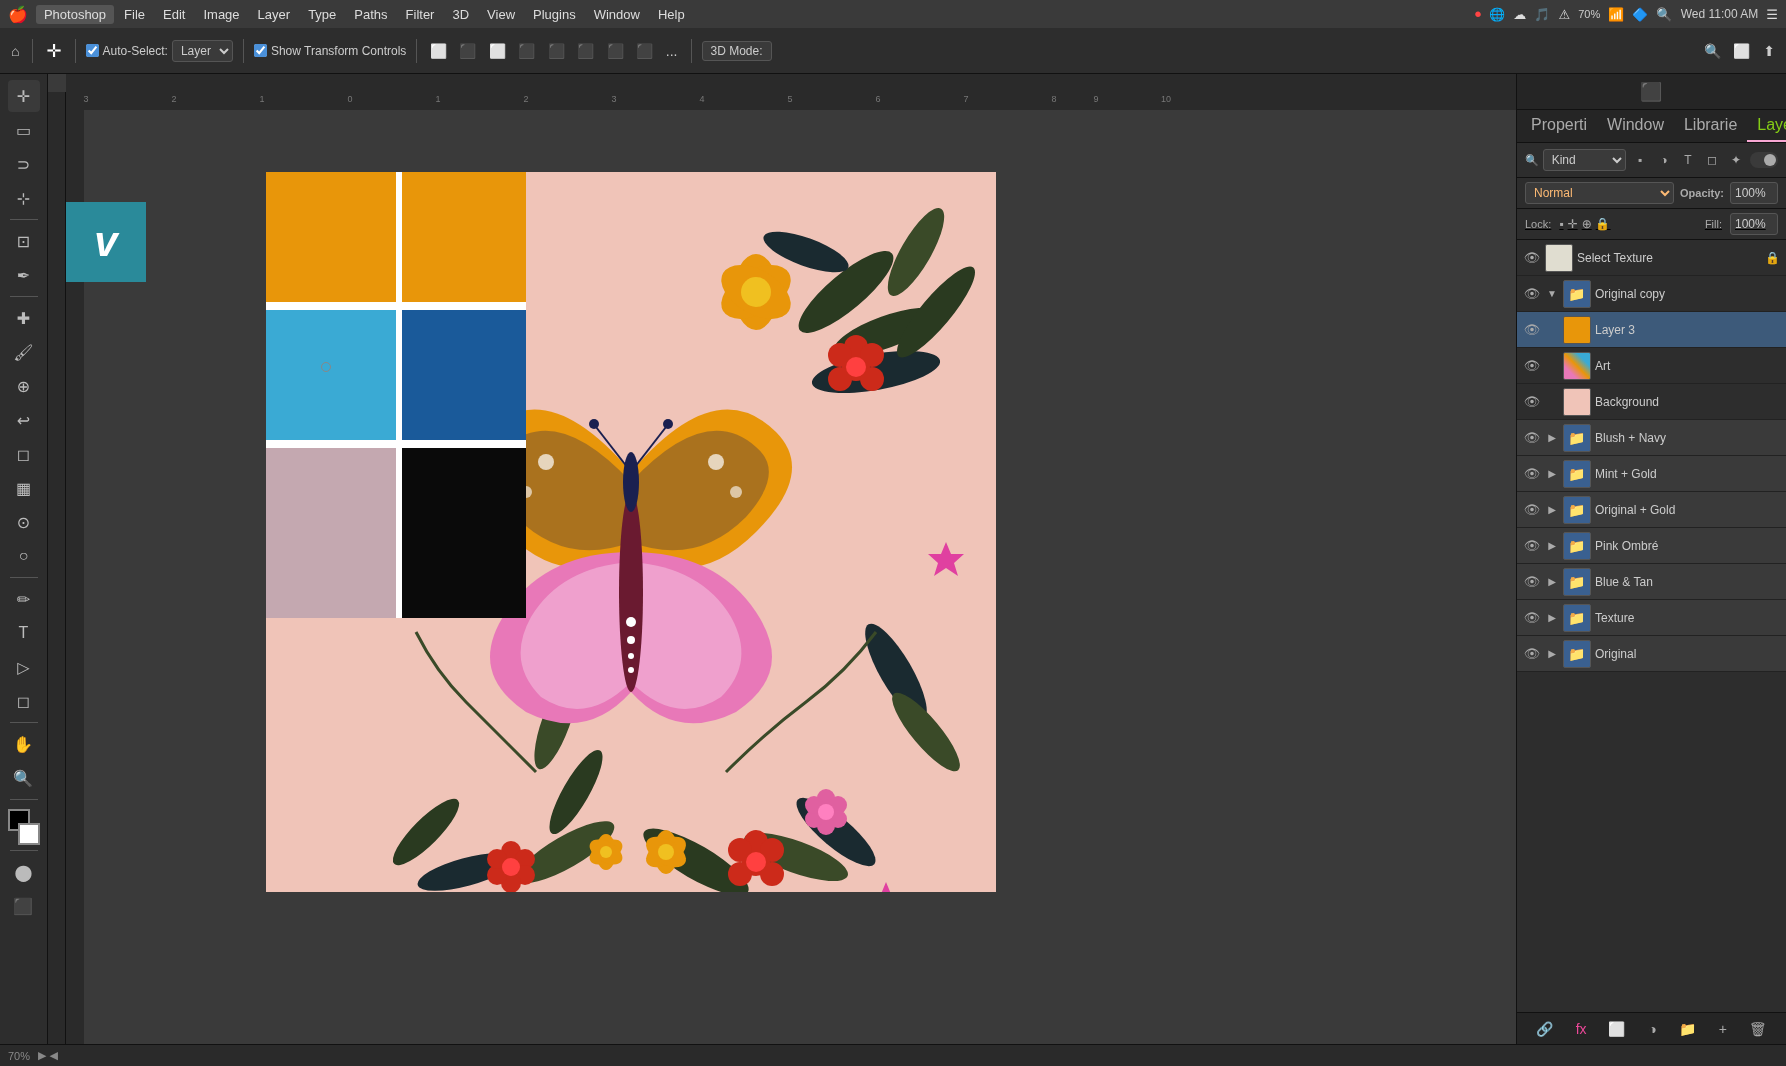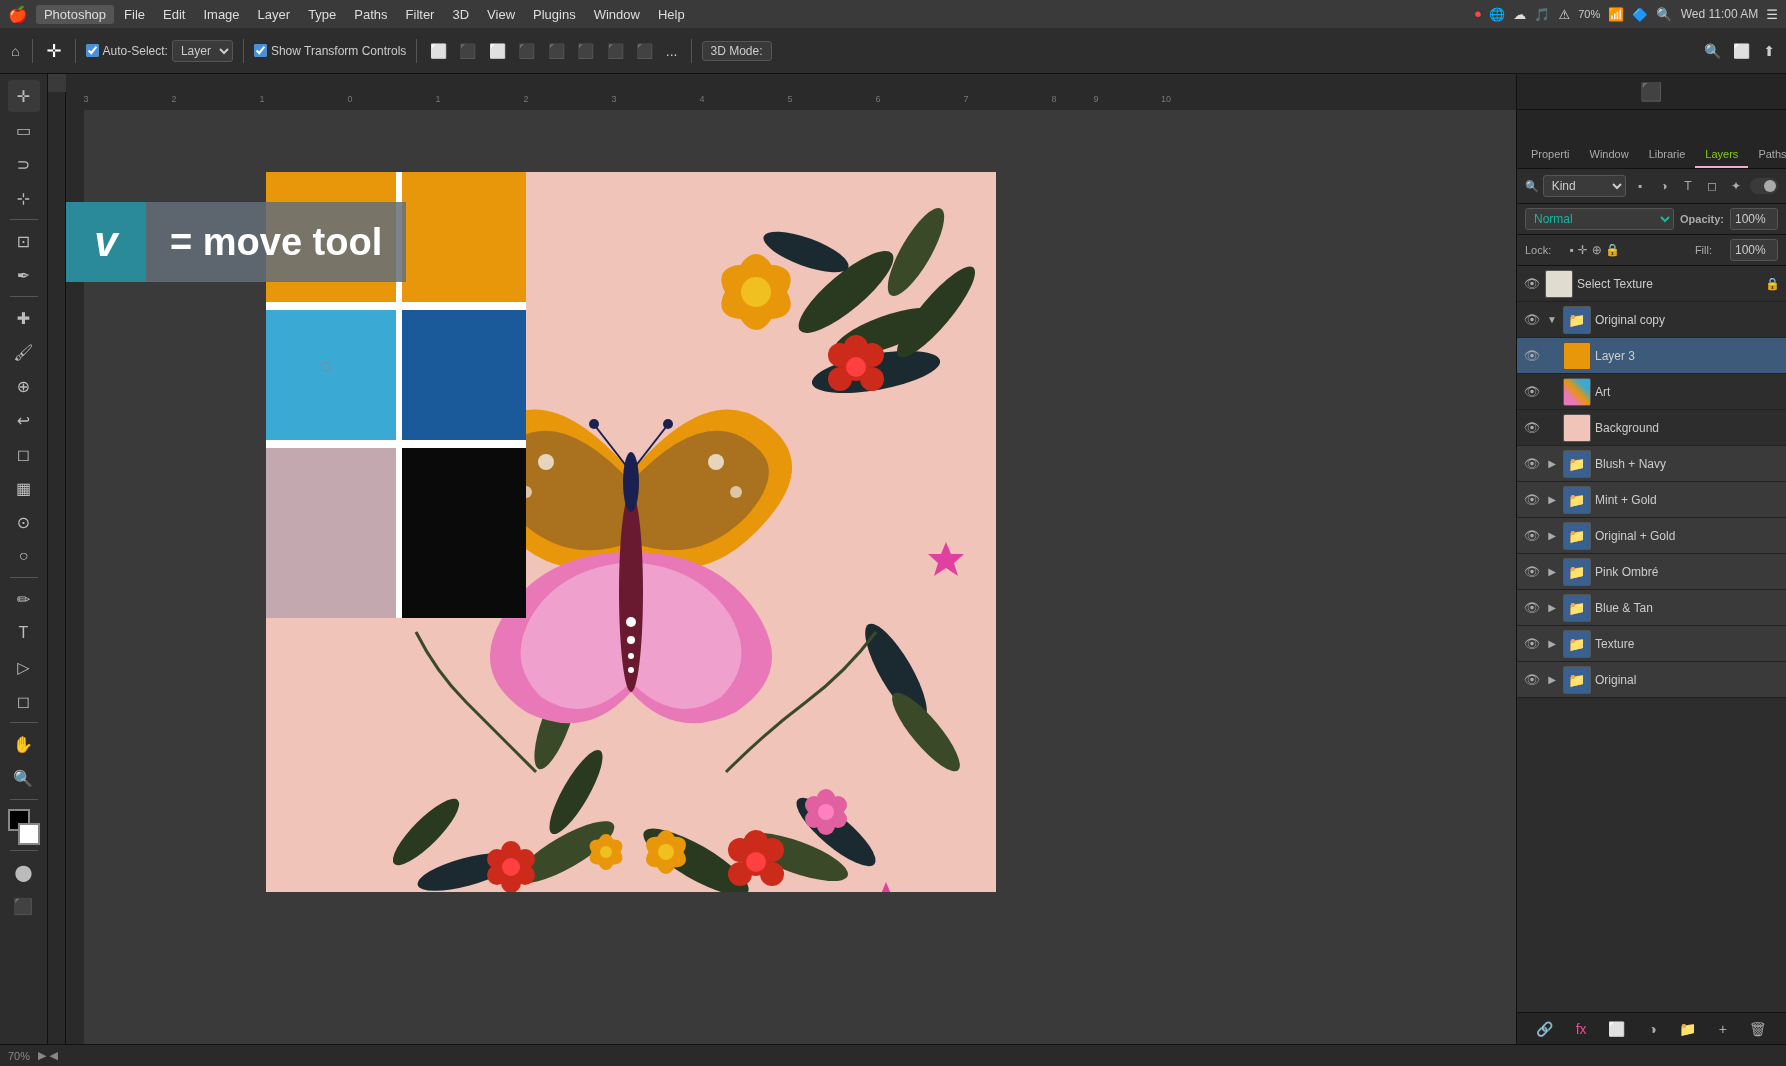--- a/index.html
+++ b/index.html
@@ -199,25 +199,24 @@
 
     
     #panel-tabs {
       display: flex;
       background: #252525;
       border-bottom: 1px solid #111;
       padding: 0 4px;
     }
     .panel-tab {
       color: #aaa;
-      font-size: 11px;
+      font-size: 16px;
       padding: 6px 10px;
       cursor: pointer;
       border-bottom: 2px solid transparent;
-      margin-top: 32px;
     }
     .panel-tab.active {
       color: #84cc16;
       border-bottom: 2px solid #f9a8d4;
     }
 
     
     #layer-filter {
       padding: 6px 8px;
       display: flex;
@@ -251,21 +250,21 @@
     #blend-row {
       padding: 4px 8px;
       display: flex;
       align-items: center;
       gap: 6px;
       border-bottom: 1px solid #111;
     }
     .blend-select {
       background: #3a3a3a;
       border: 1px solid #555;
-      color: #14b8a6;
+      color: #fdba74;
       font-size: 12px;
       padding: 2px 4px;
       border-radius: 3px;
       height: 22px;
       flex: 1;
     }
     .opacity-label { color: #aaa; font-size: 11px; font-weight: bold; }
     .opacity-value {
       background: #3a3a3a;
       border: 1px solid #555;
@@ -275,22 +274,23 @@
       border-radius: 3px;
       width: 48px;
       height: 22px;
     }
 
     
     #lock-row {
       padding: 4px 8px;
       display: flex;
       align-items: center;
-      gap: 18px;
+      gap: 8px;
       border-bottom: 1px solid #111;
+      text-decoration: underline;
     }
     .lock-label { color: #aaa; font-size: 11px; }
     .lock-icons { display: flex; gap: 4px; align-items: center; color: #aaa; font-size: 12px; }
     .fill-label { color: #aaa; font-size: 11px; margin-left: auto; }
     .fill-value {
       background: #3a3a3a;
       border: 1px solid #555;
       color: #ccc;
       font-size: 12px;
       padding: 2px 4px;
@@ -687,21 +687,20 @@
           <div style="background:#1a5a9a;"></div>
           <div style="background:#fff;grid-column:1/4;"></div>
           <div style="background:#c4a8b0;"></div>
           <div style="background:#fff;"></div>
           <div style="background:#0a0a0a;"></div>
         </div>
       </div>
 
       <div id="move-tooltip">
         <div class="tooltip-v">v</div>
-        <div class="tooltip-text">= move tool</div>
       </div>
 
       <div id="cursor-dot" style="left:260px;top:275px;background:transparent;"></div>
 
       <div style="position:absolute;top:0;left:0;right:0;height:18px;background:#2a2a2a;z-index:5;display:flex;align-items:flex-end;">
         <span class="ruler-num" style="left:20px">3</span>
         <span class="ruler-num" style="left:108px">2</span>
         <span class="ruler-num" style="left:196px">1</span>
         <span class="ruler-num" style="left:284px">0</span>
         <span class="ruler-num" style="left:372px">1</span>

